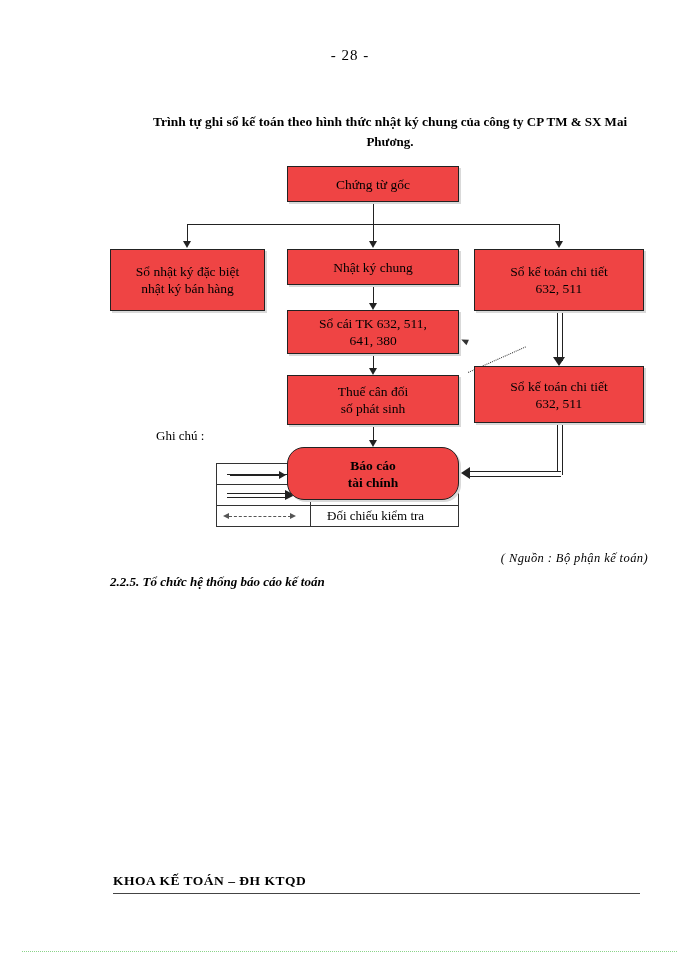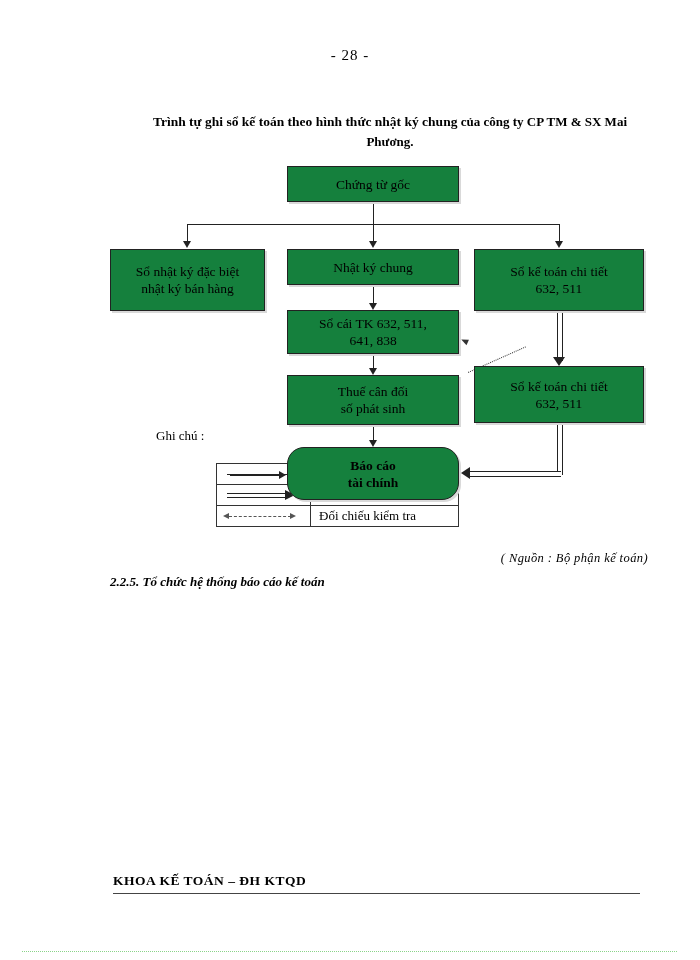--- a/index.html
+++ b/index.html
@@ -58,21 +58,21 @@
     position: absolute;
     left: 0;
     top: 0;
     width: 700px;
     height: 560px;
   }
 
   .node {
     position: absolute;
     border: 1px solid #222;
-    background: #15803d;
+    background: #ef4444;
     box-sizing: border-box;
     display: flex;
     align-items: center;
     justify-content: center;
     text-align: center;
     font-size: 13.5px;
     line-height: 17px;
     box-shadow: 2px 2px 0 #d9d9d9;
   }
 
@@ -178,21 +178,21 @@
     height: 20px;
     padding: 0;
     font-size: 13px;
     background: transparent;
   }
   .legend-table td.sym {
     width: 93px;
     position: relative;
   }
   .legend-table td.txt {
-    padding-left: 8px;
+    padding-left: 16px;
     white-space: nowrap;
   }
 
   .sym-solid-line {
     position: absolute;
     left: 10px; top: 50%;
     width: 62px; height: 1px;
     background: #222;
     margin-top: -0.5px;
   }
@@ -368,21 +368,21 @@
     <div class="node" id="node-soketoan1">
       <div>
         <div>Sổ kế toán chi tiết</div>
         <div>632, 511</div>
       </div>
     </div>
 
     <div class="node" id="node-socai">
       <div>
         <div>Sổ cái TK 632, 511,</div>
-        <div>641, 838</div>
+        <div>641, 380</div>
       </div>
     </div>
 
     <div class="node" id="node-bangcandoi">
       <div>
         <div>Thuế cân đối</div>
         <div>số phát sinh</div>
       </div>
     </div>
 

